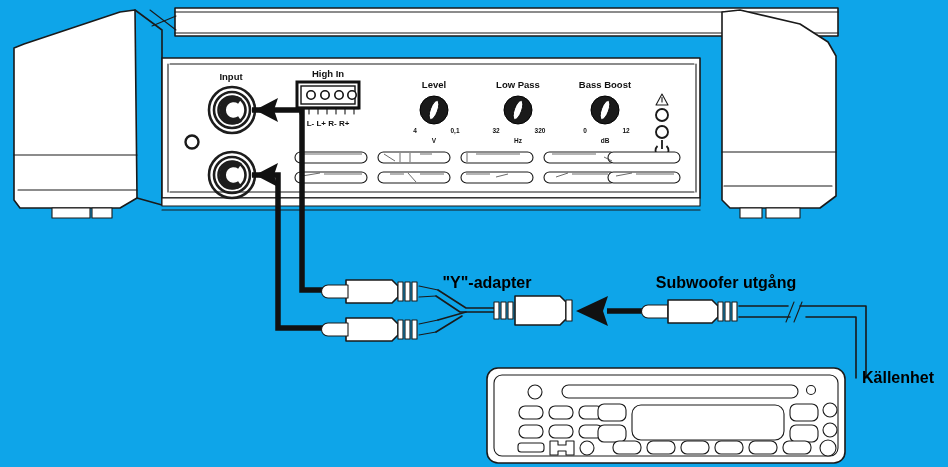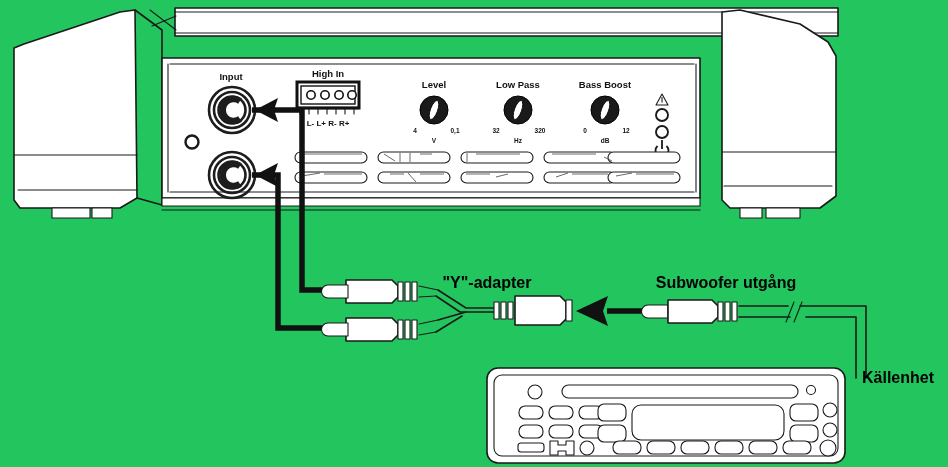--- a/index.html
+++ b/index.html
@@ -7,21 +7,21 @@
     padding: 0;
     background: #ffffff;
   }
   body {
     font-family: "Liberation Sans", sans-serif;
   }
   #stage {
     position: relative;
     width: 948px;
     height: 467px;
-    background: #22c55e;
+    background: #0ea5e9;
     overflow: hidden;
   }
   #stage svg {
     position: absolute;
     top: 0;
     left: 0;
   }
   .lbl {
     font-family: "Liberation Sans", sans-serif;
     font-weight: bold;

